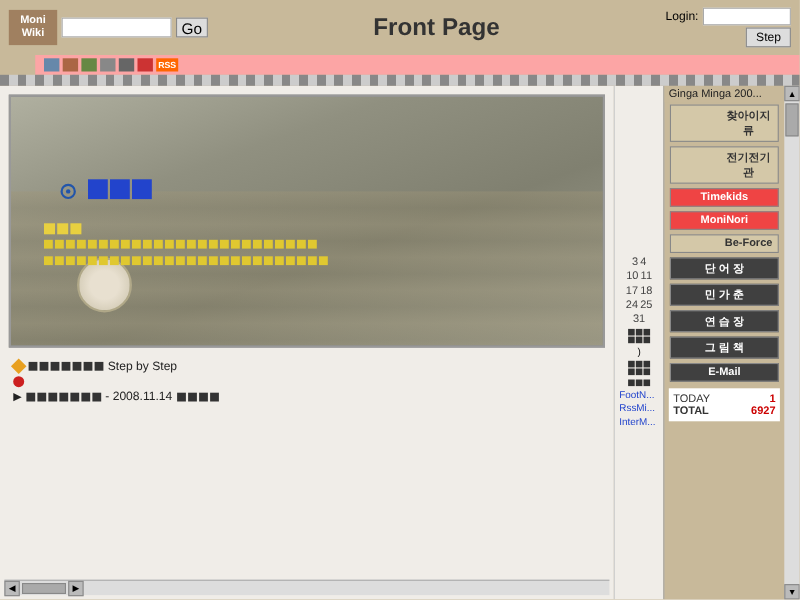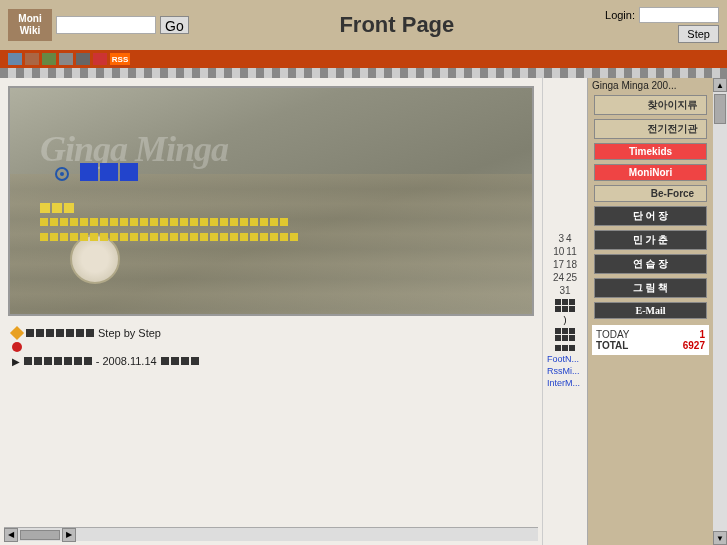--- a/index.html
+++ b/index.html
@@ -80,26 +80,27 @@
     #login-button {
       background: #ddd;
       border: 1px solid #888;
       font-size: 11px;
       padding: 2px 8px;
       cursor: pointer;
     }
 
     
     #toolbar-strip {
-      background: #c2410c;
+      background: #fca5a5;
       height: 18px;
       display: flex;
       align-items: center;
       padding: 0 8px;
       gap: 3px;
+      margin-left: 32px;
     }
     .toolbar-icon {
       width: 16px;
       height: 12px;
       background: #888;
       display: inline-block;
     }
 
     
     #checker-strip {
@@ -312,21 +313,21 @@
       margin: 2px 0;
     }
     .msq {
       width: 6px;
       height: 6px;
       background: #333;
     }
 
     
     #right-sidebar {
-      width: 126px;
+      width: 110px;
       background: #c8b99a;
       border-left: 1px solid #aaa;
       display: flex;
       flex-direction: column;
       overflow: hidden;
     }
     #right-header {
       font-size: 10px;
       color: #222;
       padding: 2px 4px;
@@ -348,21 +349,20 @@
       color: #333;
       padding-left: 48px;
     }
     .nav-btn-orange {
       background: #ef4444;
       color: white;
     }
     .nav-btn-dark {
       background: #404040;
       color: white;
-      font-family: Liberation Serif, serif;
     }
     .stats-box {
       background: white;
       margin: 4px;
       padding: 4px;
       font-size: 10px;
     }
     .stat-row {
       display: flex;
       justify-content: space-between;
@@ -462,21 +462,20 @@
 <div id="checker-strip"></div>
 
 <div id="outer-scroll" style="display:flex; height: calc(545px - 50px - 18px - 10px);">
 
   <div style="display:flex; flex:1; overflow:hidden;">
 
     <div id="content-area">
       <div id="image-container">
         <div id="image-bg"></div>
         <div id="image-sand-waves"></div>
-        <div id="image-text-watermark">Ginga Minga</div>
         <div id="sand-dollar"></div>
         <div id="target-icon"></div>
         <div id="blue-squares">
           <div class="blue-sq"></div>
           <div class="blue-sq"></div>
           <div class="blue-sq"></div>
         </div>
         <div id="yellow-dots-row1">
           <div class="yd"></div>
             <div class="yd"></div>

